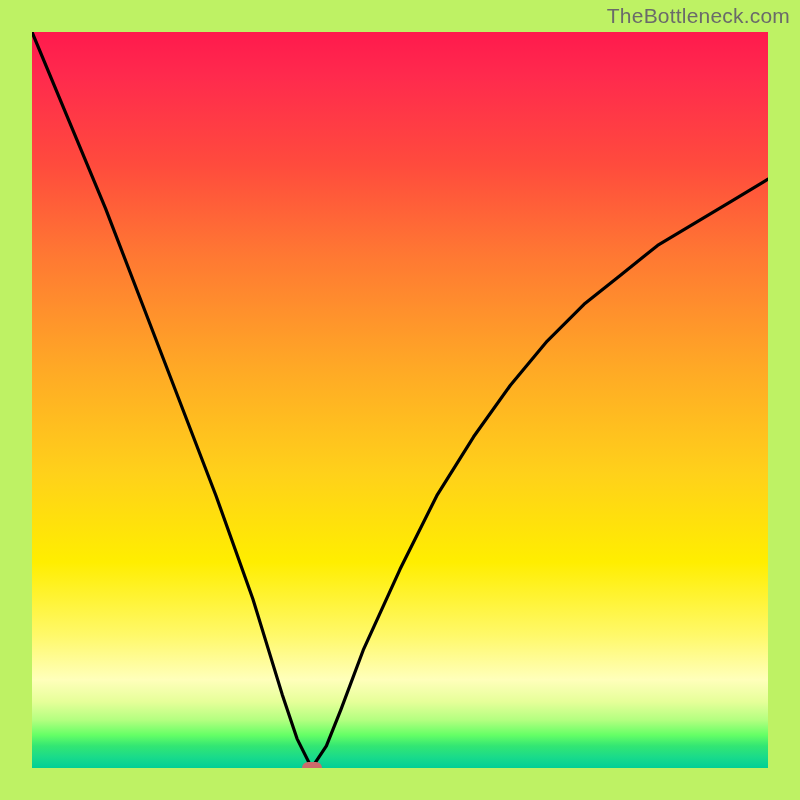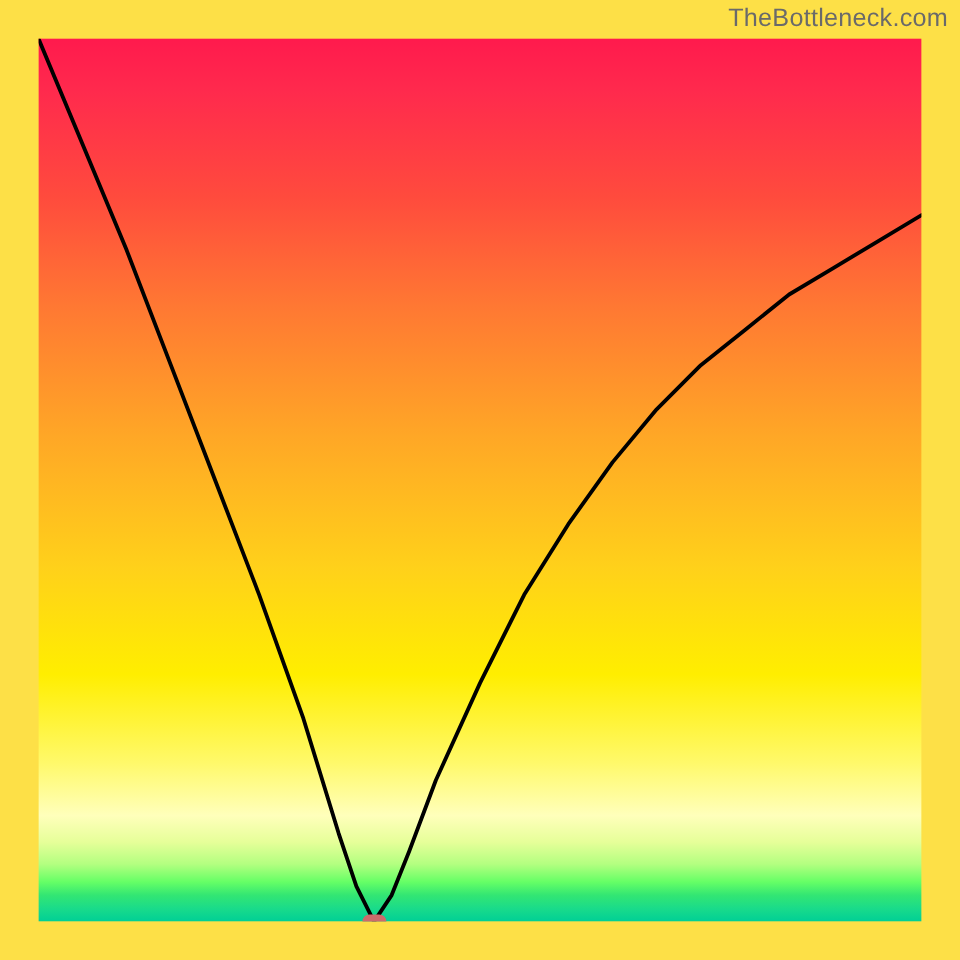--- a/index.html
+++ b/index.html
@@ -10,21 +10,21 @@
     background: #000;
     overflow: hidden;
     font-family: Arial, Helvetica, sans-serif;
   }
   .frame {
     position: absolute;
     top: 0;
     left: 0;
     width: 800px;
     height: 800px;
-    background: #fde047;
+    background: #bef264;
   }
   .plot {
     position: absolute;
     top: 32px;
     left: 32px;
     width: 736px;
     height: 736px;
     overflow: hidden;
   }
   .gradient {

